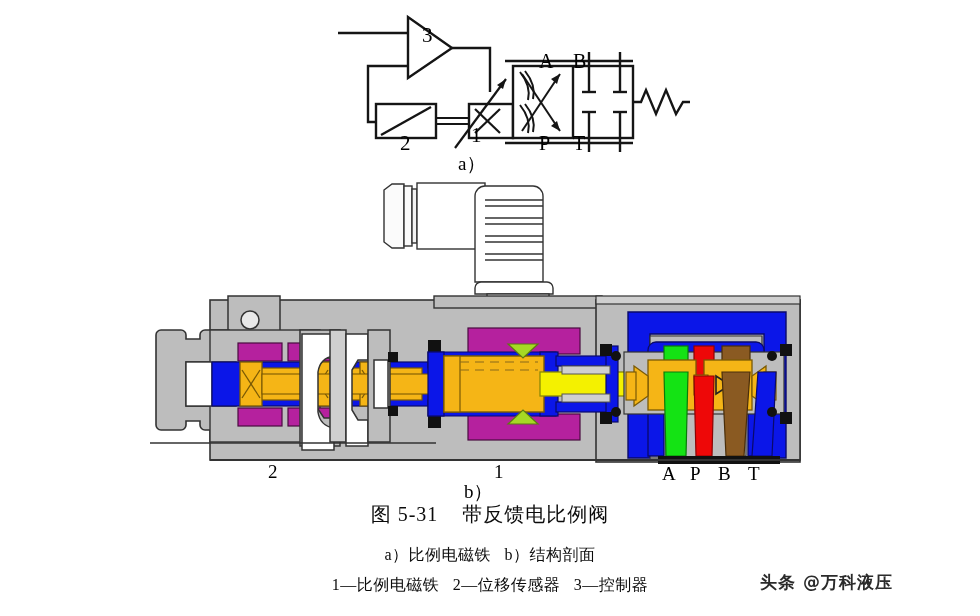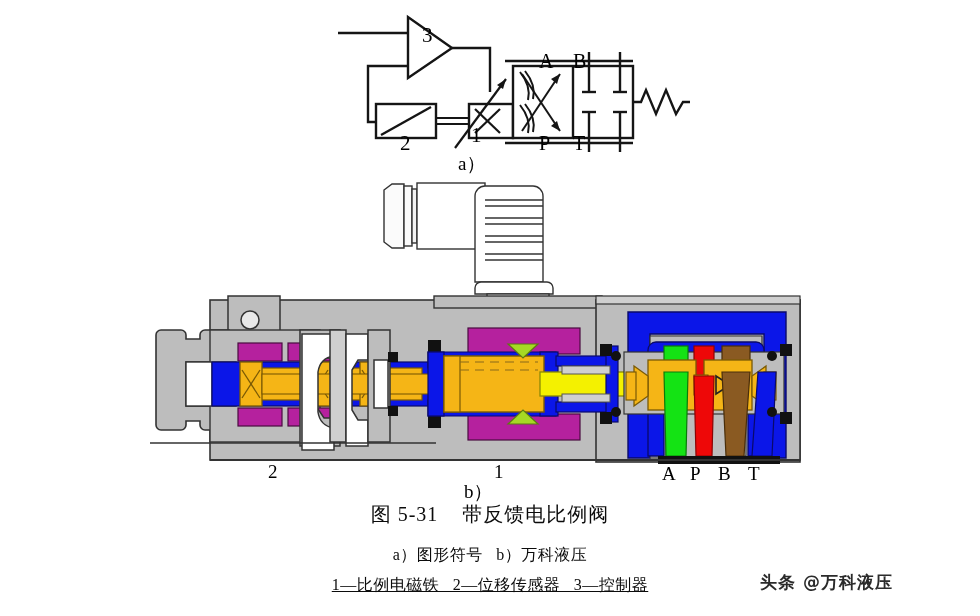--- a/index.html
+++ b/index.html
@@ -7,21 +7,21 @@
     width:980px;height:616px;overflow:hidden;position:relative;
     font-family:"Liberation Serif", serif;
     color:#111;
   }
   #stage{position:absolute;left:0;top:0;width:980px;height:616px;}
   svg{display:block;}
   .txt{font-family:"Liberation Serif", serif;fill:#000;}
   .cap{position:absolute;left:0;width:980px;text-align:center;font-family:"Liberation Serif","DejaVu Serif",serif;color:#0b0b0b;white-space:pre;}
   #cap1{top:501px;font-size:20px;letter-spacing:1px;}
   #cap2{top:545px;font-size:16px;letter-spacing:.5px;}
-  #cap3{top:575px;font-size:16px;letter-spacing:.5px;text-decoration:underline;}
+  #cap3{top:575px;font-size:16px;letter-spacing:.5px;}
   #watermark{
     position:absolute;left:760px;top:562px;width:215px;height:40px;
     font-family:"DejaVu Sans","Liberation Sans",sans-serif;
     font-size:17px;font-weight:700;color:#2b2b2b;
     letter-spacing:1px;line-height:40px;white-space:nowrap;
   }
 </style>
 </head>
 <body>
 
@@ -251,16 +251,16 @@
 
   <text class="txt" x="662" y="480" font-size="19">A</text>
   <text class="txt" x="690" y="480" font-size="19">P</text>
   <text class="txt" x="718" y="480" font-size="19">B</text>
   <text class="txt" x="748" y="480" font-size="19">T</text>
 
 </svg>
 </div>
 
 <div class="cap" id="cap1">图 5-31    带反馈电比例阀</div>
-<div class="cap" id="cap2">a）图形符号   b）万科液压</div>
+<div class="cap" id="cap2">a）比例电磁铁   b）结构剖面</div>
 <div class="cap" id="cap3">1—比例电磁铁   2—位移传感器   3—控制器</div>
 
 <div id="watermark">头条 @万科液压</div>
 
 </body></html>

